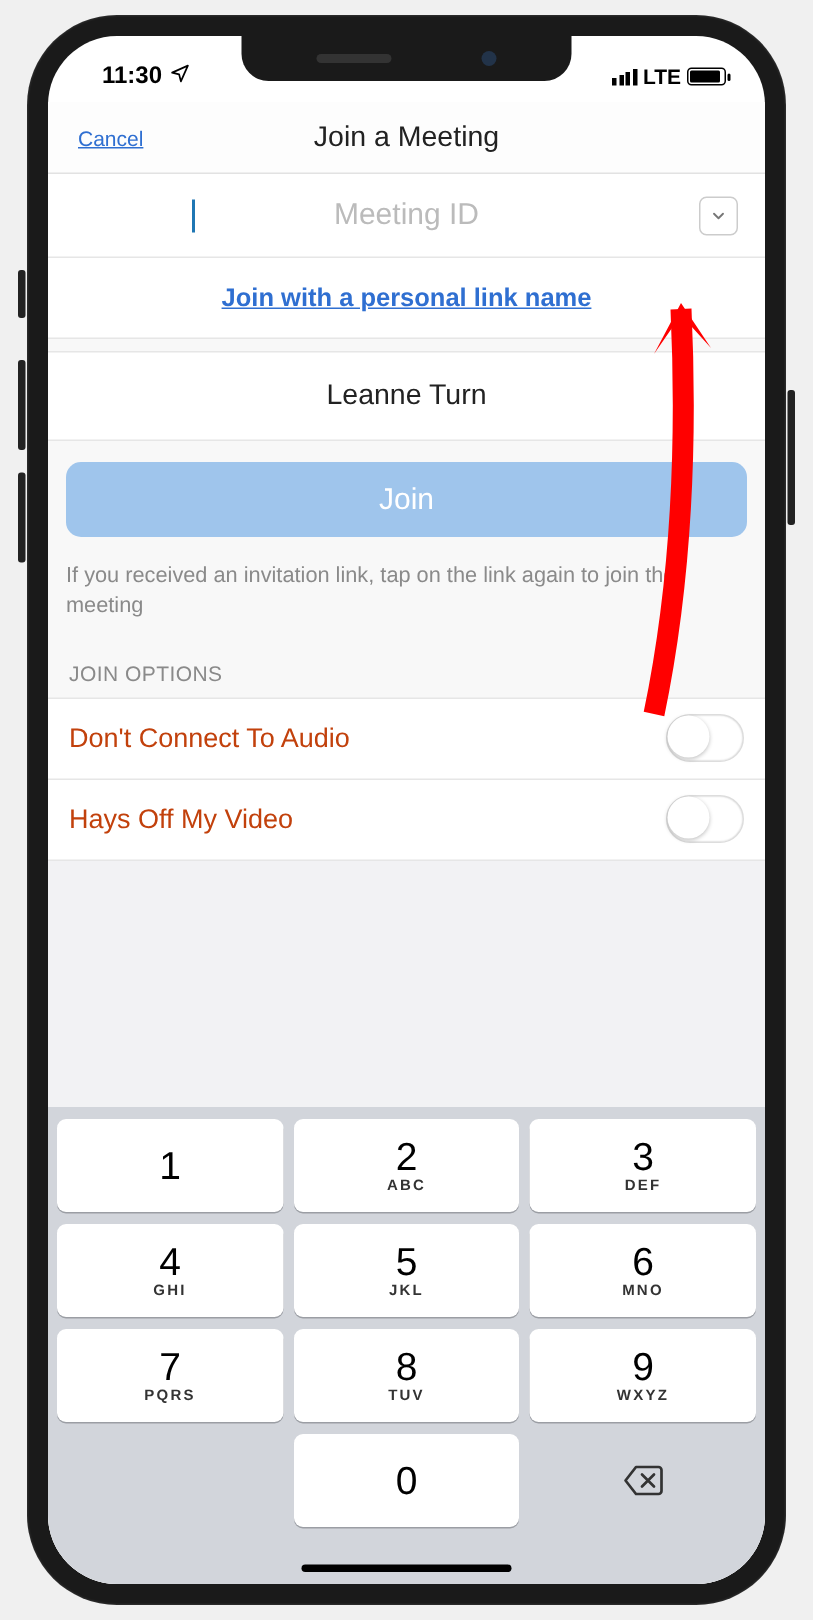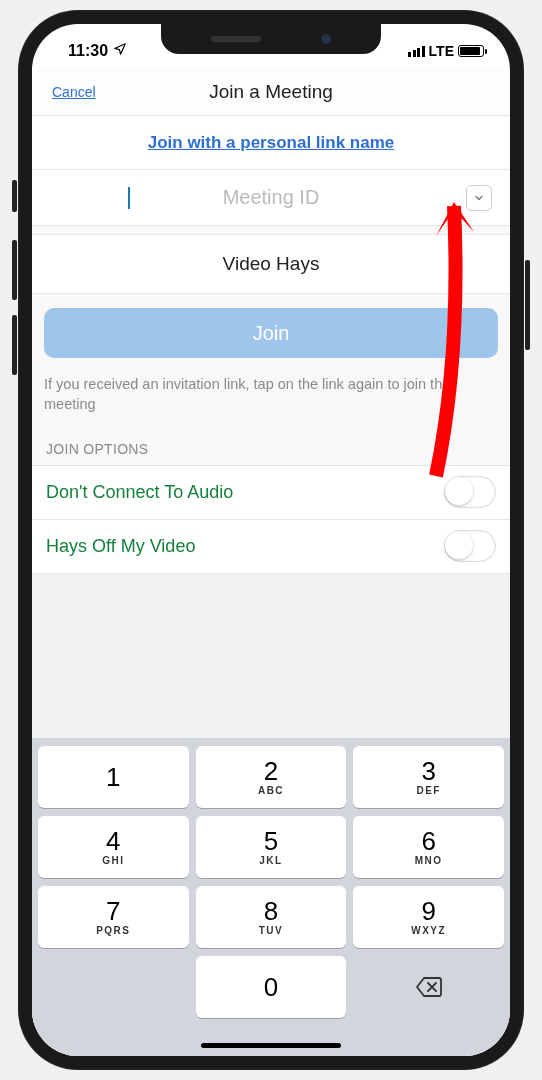--- a/index.html
+++ b/index.html
@@ -120,21 +120,21 @@
   .row-name { height:60px; display:flex; align-items:center; justify-content:center; font-size:19px; color:#222; margin-top:8px; border-top:0.5px solid #e6e6e6;}
   .join-section { padding: 14px 12px 10px 12px; }
   .join-btn {
     width:100%; height:50px; background:#9fc5ec; color:#fff; font-size:20px;
     border:none; border-radius:10px; font-weight:500;
   }
   .hint { color:#8a8a8a; font-size:14.5px; padding: 6px 12px 14px 12px; line-height:1.4; }
   .options-header { color:#8a8a8a; font-size:14px; padding:12px 14px 8px; letter-spacing:0.3px; border-bottom:0.5px solid #e6e6e6;}
   .option-row {
     height:54px; background:#fff; display:flex; align-items:center; justify-content:space-between;
-    padding:0 14px; border-bottom:0.5px solid #e6e6e6; font-size:18px; color:#15803d;
+    padding:0 14px; border-bottom:0.5px solid #e6e6e6; font-size:18px; color:#c2410c;
   }
   .toggle { width:52px; height:32px; background:#fff; border:1.5px solid #ddd; border-radius:16px; position:relative; box-shadow:inset 0 0 1px #ccc;}
   .toggle .knob { width:28px; height:28px; background:#fff; border-radius:50%; position:absolute; top:0; left:0; box-shadow:0 1px 3px rgba(0,0,0,0.25);}
   .keyboard { background:#d2d5db; padding:8px 6px 30px 6px; }
   .key-row { display:flex; gap:7px; margin-bottom:8px; }
   .key {
     flex:1; height:62px; background:#fff; border-radius:6px; box-shadow:0 1px 0 #9b9ea4;
     display:flex; flex-direction:column; align-items:center; justify-content:center;
     position:relative;
   }
@@ -186,36 +186,36 @@
           </div>
       </div>
     </div>
 
     <div class="nav-bar">
       <span class="nav-cancel">Cancel</span>
       <span class="nav-title">Join a Meeting</span>
     </div>
 
     <div class="content">
-      <div class="row row-link">
-        <a href="#">Join with a personal link name</a>
-      </div>
-
       <div class="row row-meeting-id">
         <span class="cursor"></span>
         <input class="meeting-id-input" placeholder="Meeting ID" style="">
         <div class="dropdown-chev">
           <svg viewBox="0 0 24 24">
               <path d="M6 9l6 6 6-6" fill="none" stroke="#777" stroke-width="2.5" stroke-linecap="round" stroke-linejoin="round"></path>
             </svg>
         </div>
       </div>
 
+      <div class="row row-link">
+        <a href="#">Join with a personal link name</a>
+      </div>
+
       <div class="row row-name">
-        <span>Video Hays</span>
+        <span>Leanne Turn</span>
       </div>
 
       <div class="join-section">
         <button class="join-btn">Join</button>
       </div>
 
       <div class="hint">If you received an invitation link, tap on the link again to join the meeting</div>
 
       <div class="options-header">JOIN OPTIONS</div>
 

